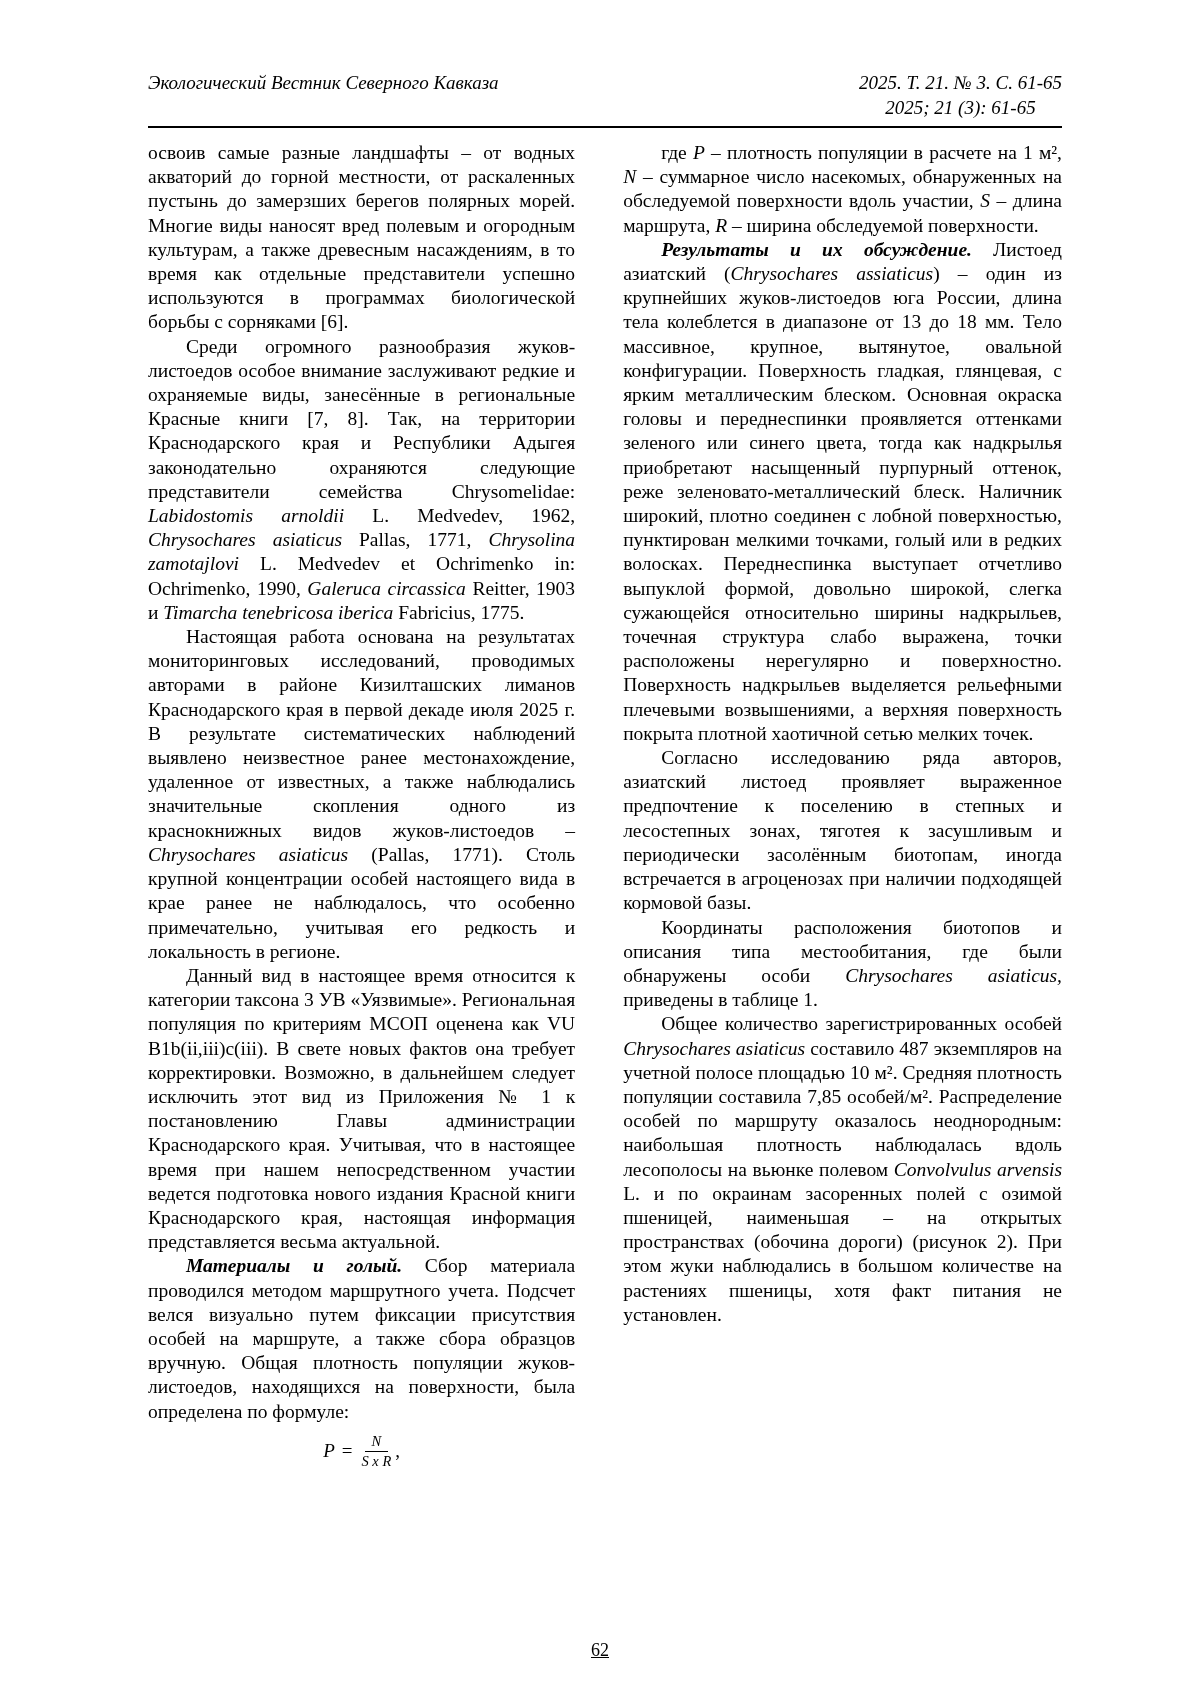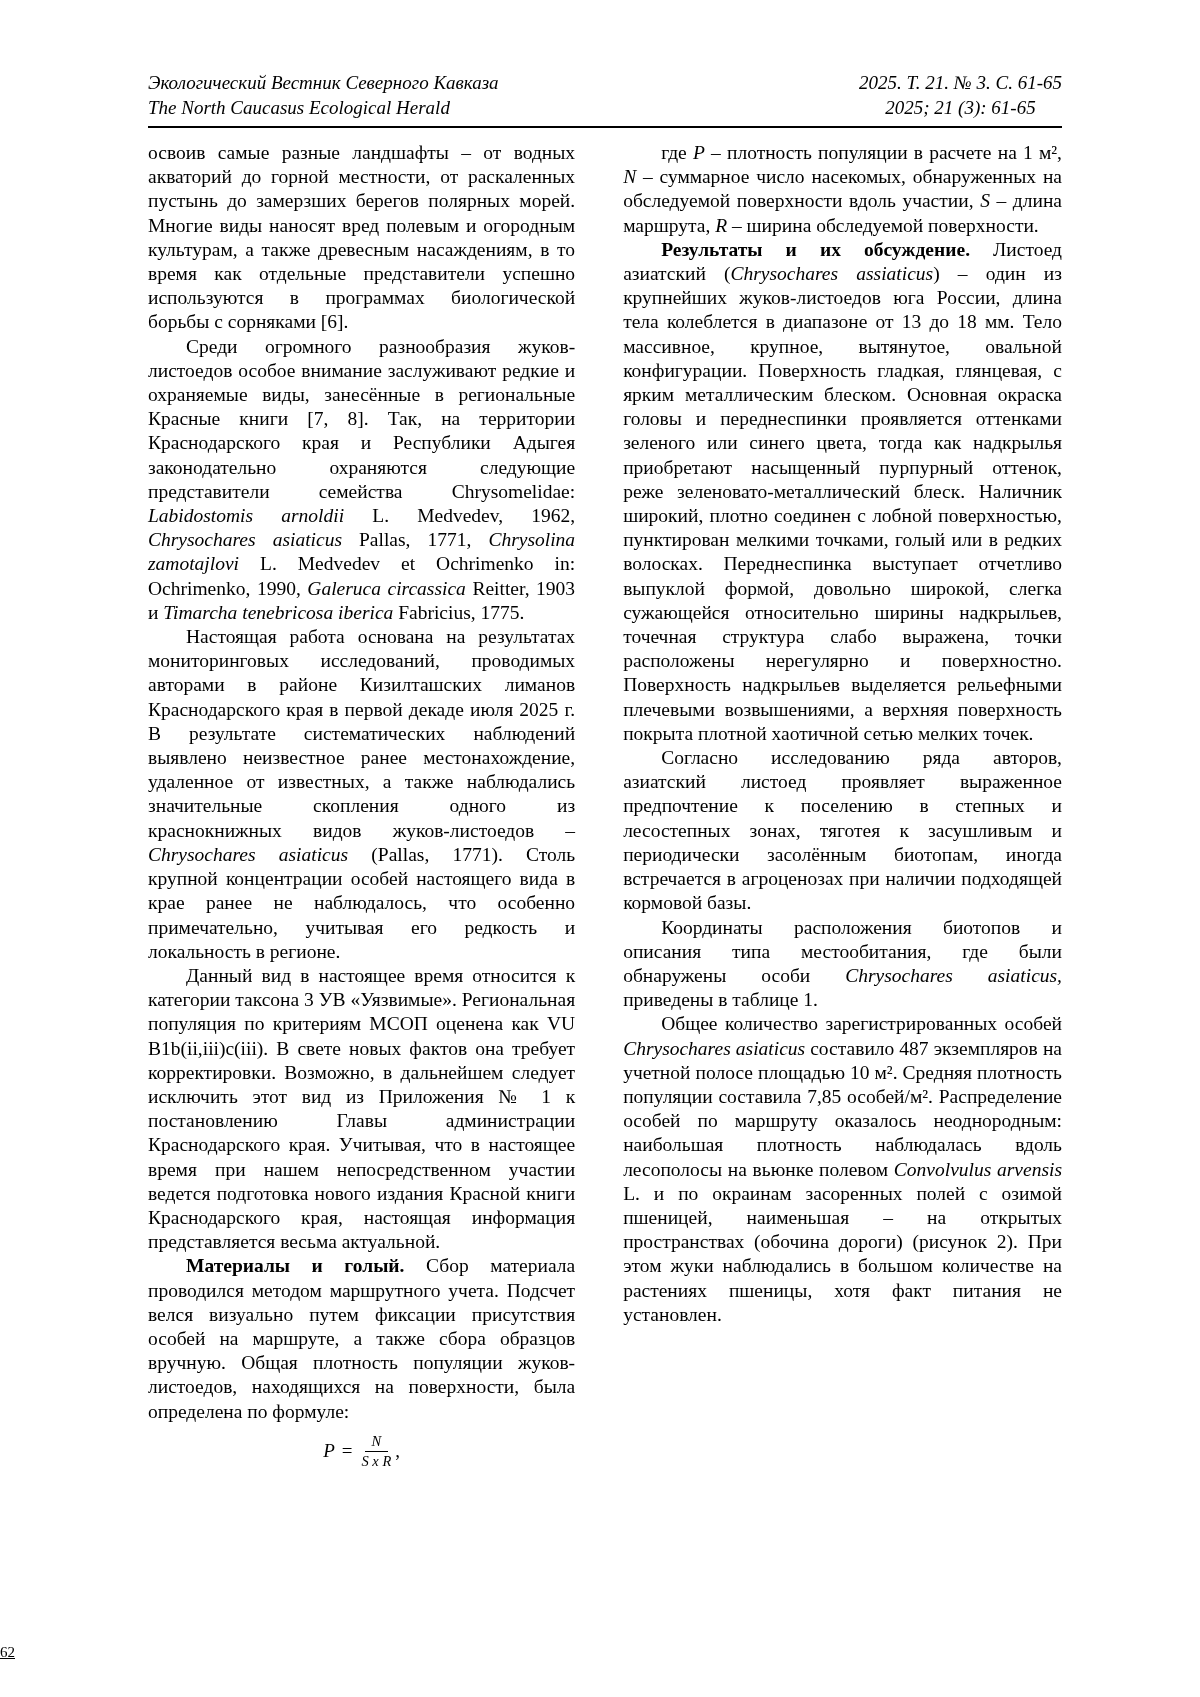--- a/index.html
+++ b/index.html
@@ -35,21 +35,21 @@
   }
   .col-left { width: 436px; }
   .col-right { width: 448px; }
   .para {
     font-size: 19.5px;
     line-height: 24.2px;
     text-align: justify;
   }
   .para.indent { text-indent: 38px; }
   .it { font-style: italic; }
-  .bd { font-weight: bold; }
+  .bd { font-weight: bold; font-style: italic; }
   .formula {
     display: flex;
     justify-content: center;
     align-items: center;
     margin-top: 8px;
     font-size: 19px;
   }
   .fv { font-style: italic; }
   .feq { margin: 0 7px; }
   .frac {
@@ -60,34 +60,33 @@
     line-height: 1.3;
     vertical-align: middle;
   }
   .frac .num { border-bottom: 1.2px solid #000; padding: 0 7px; }
   .frac .den { padding: 0 2px; }
   .fcomma { margin-left: 2px; }
   .footer {
     position: absolute;
     left: 0; right: 0;
     bottom: 36px;
-    text-align: left;
-    font-size: 15px;
+    text-align: center;
+    font-size: 18px;
     text-decoration: underline;
   }
 </style>
 </head>
 <body>
 
 <div class="page">
 
   <header class="header">
     <div class="header-left">
       <div>Экологический Вестник Северного Кавказа</div>
-      <div>The North Caucasus Ecological Herald</div>
     </div>
     <div class="header-right">
       <div>2025. Т. 21. № 3. С. 61-65</div>
       <div>2025; 21 (3): 61-65</div>
     </div>
   </header>
 
   <main class="columns">
 
     <section class="col col-left">

